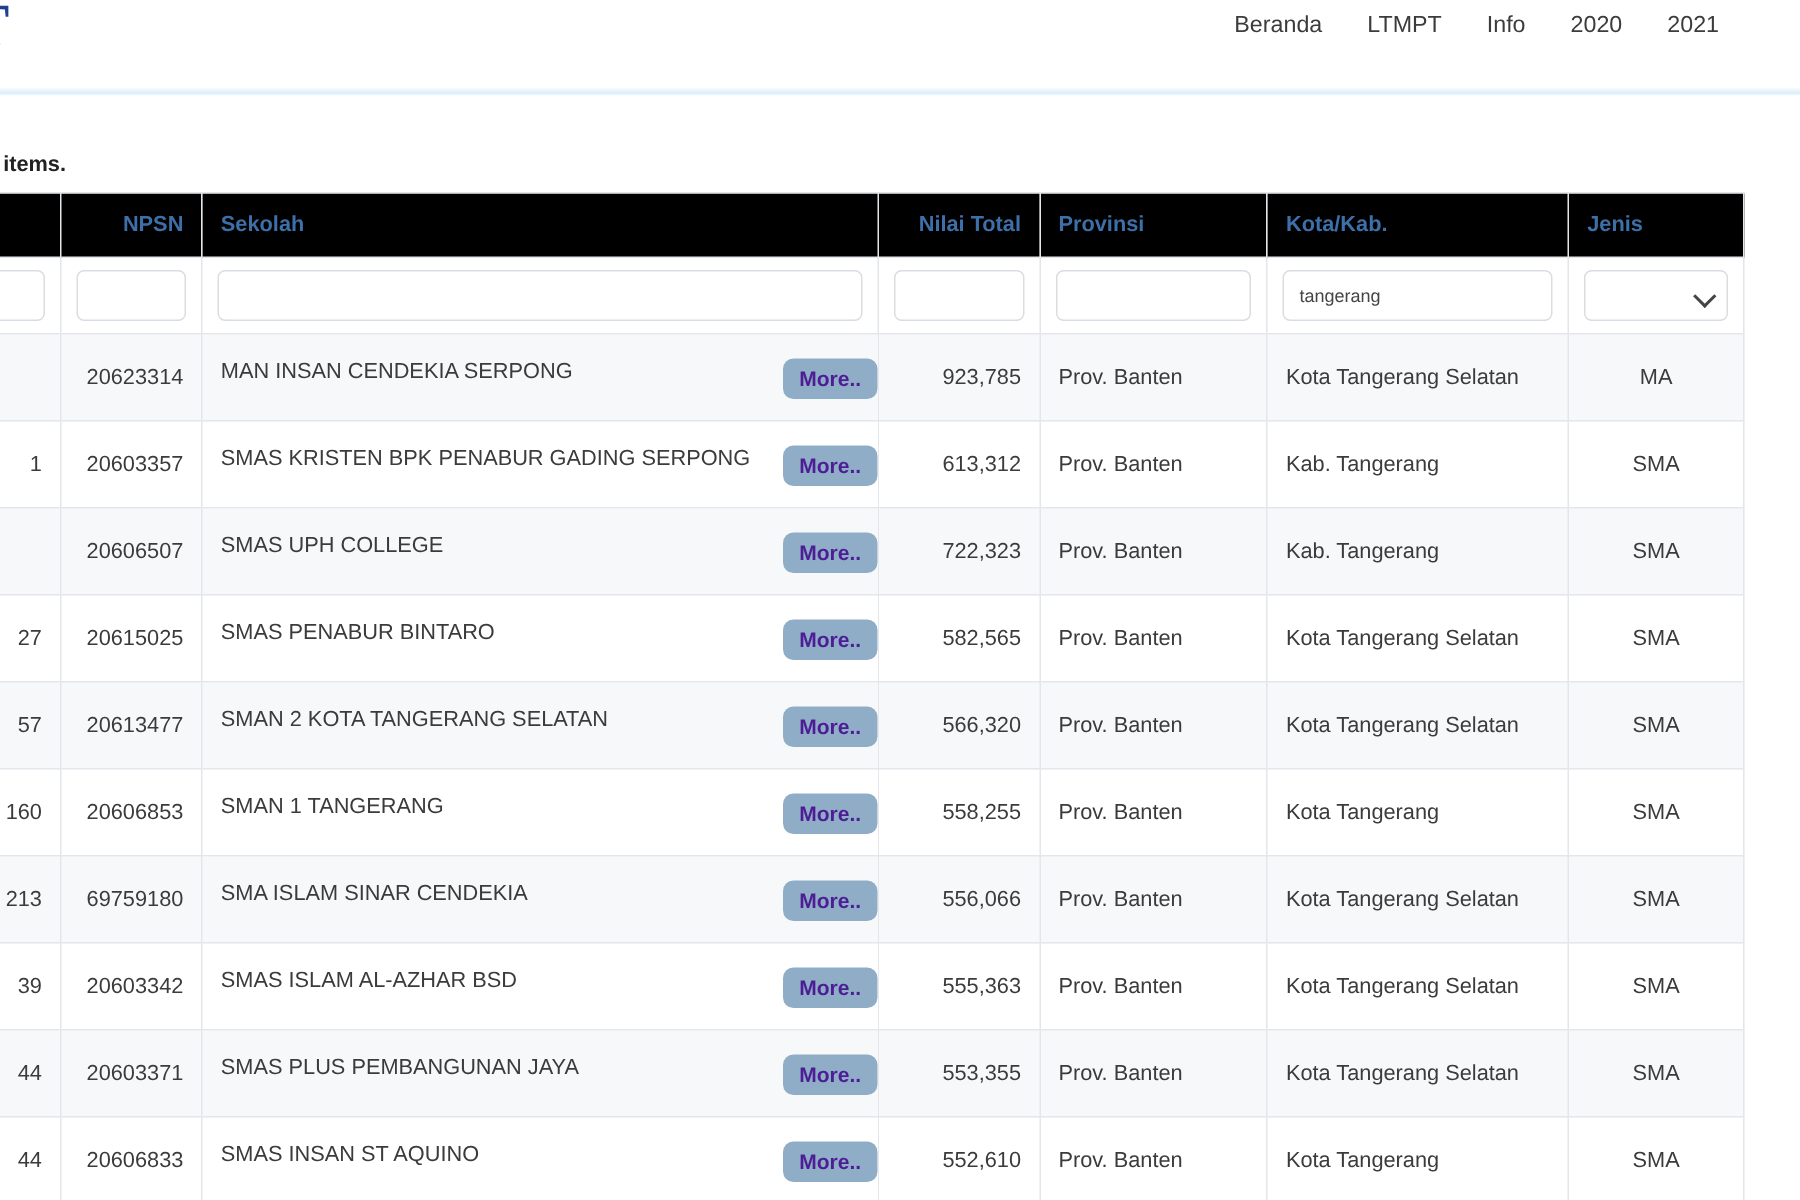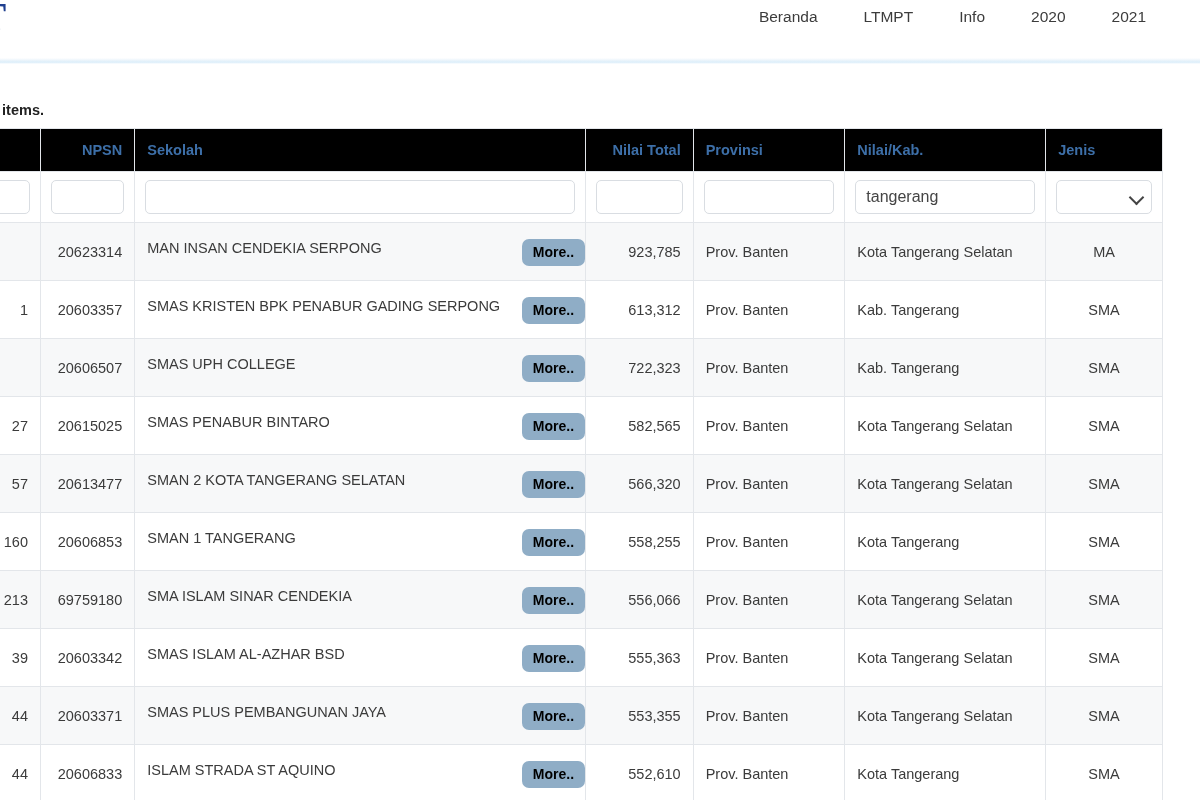--- a/index.html
+++ b/index.html
@@ -47,21 +47,20 @@
     gap: 30px;
     padding-right: 54px;
     margin-top: 8px;
   }
   .nav-link {
     font-size: 15.5px;
     color: #3c3c3c;
     text-decoration: none;
     white-space: nowrap;
     cursor: pointer;
-    margin-left: 16px;
   }
   .header-rule {
     height: 6px;
     background: linear-gradient(to bottom, #ffffff 0%, #eaf4fb 40%, #dceefa 70%, #ffffff 100%);
   }
 
   
   .content {
     padding-top: 38px;
   }
@@ -105,21 +104,21 @@
     padding: 8px 10px;
     background: #ffffff;
   }
   .filter-input {
     width: 100%;
     height: 34px;
     border: 1px solid #d9dde2;
     border-radius: 5px;
     background: #ffffff;
     font-family: "Liberation Sans", sans-serif;
-    font-size: 16px;
+    font-size: 12px;
     color: #444;
     padding: 0 10px;
     outline: none;
   }
   .filter-select {
     width: 100%;
     height: 34px;
     border: 1px solid #d9dde2;
     border-radius: 5px;
     background: #ffffff;
@@ -167,21 +166,21 @@
   }
   .school-inner {
     display: block;
     line-height: 22px;
   }
   .school-name { display: inline; }
   .more-btn {
     display: inline-block;
     float: right;
     background: #8fadc6;
-    color: #000000;
+    color: #4c1d95;
     font-size: 14px;
     font-weight: 700;
     border: none;
     border-radius: 7px;
     padding: 5px 11px 6px;
     margin-left: 2px;
     margin-top: 2px;
     cursor: pointer;
     font-family: "Liberation Sans", sans-serif;
     line-height: 16px;
@@ -221,21 +220,21 @@
         <col style="width:114px">
       </colgroup>
 
       <thead>
         <tr>
           <th class="num-head"></th>
           <th class="num-head">NPSN</th>
           <th>Sekolah</th>
           <th class="num-head">Nilai Total</th>
           <th>Provinsi</th>
-          <th>Nilai/Kab.</th>
+          <th>Kota/Kab.</th>
           <th>Jenis</th>
         </tr>
         <tr class="filter-row">
           <td>
             <input class="filter-input" value="" style="">
           </td>
           <td>
             <input class="filter-input" value="" style="">
           </td>
           <td>
@@ -355,21 +354,21 @@
             </td>
             <td class="c-nilai">553,355</td>
             <td class="c-prov">Prov. Banten</td>
             <td class="c-kota">Kota Tangerang Selatan</td>
             <td class="c-jenis">SMA</td>
           </tr>
           <tr class="data-row">
             <td class="c-rank">44</td>
             <td class="c-npsn">20606833</td>
             <td class="school-cell">
-              <span class="school-inner"><button class="more-btn">More..</button><span class="school-name">ISLAM STRADA ST AQUINO</span></span>
+              <span class="school-inner"><button class="more-btn">More..</button><span class="school-name">SMAS INSAN ST AQUINO</span></span>
             </td>
             <td class="c-nilai">552,610</td>
             <td class="c-prov">Prov. Banten</td>
             <td class="c-kota">Kota Tangerang</td>
             <td class="c-jenis">SMA</td>
           </tr>
         </tbody>
     </table>
   </div>
 </div>

